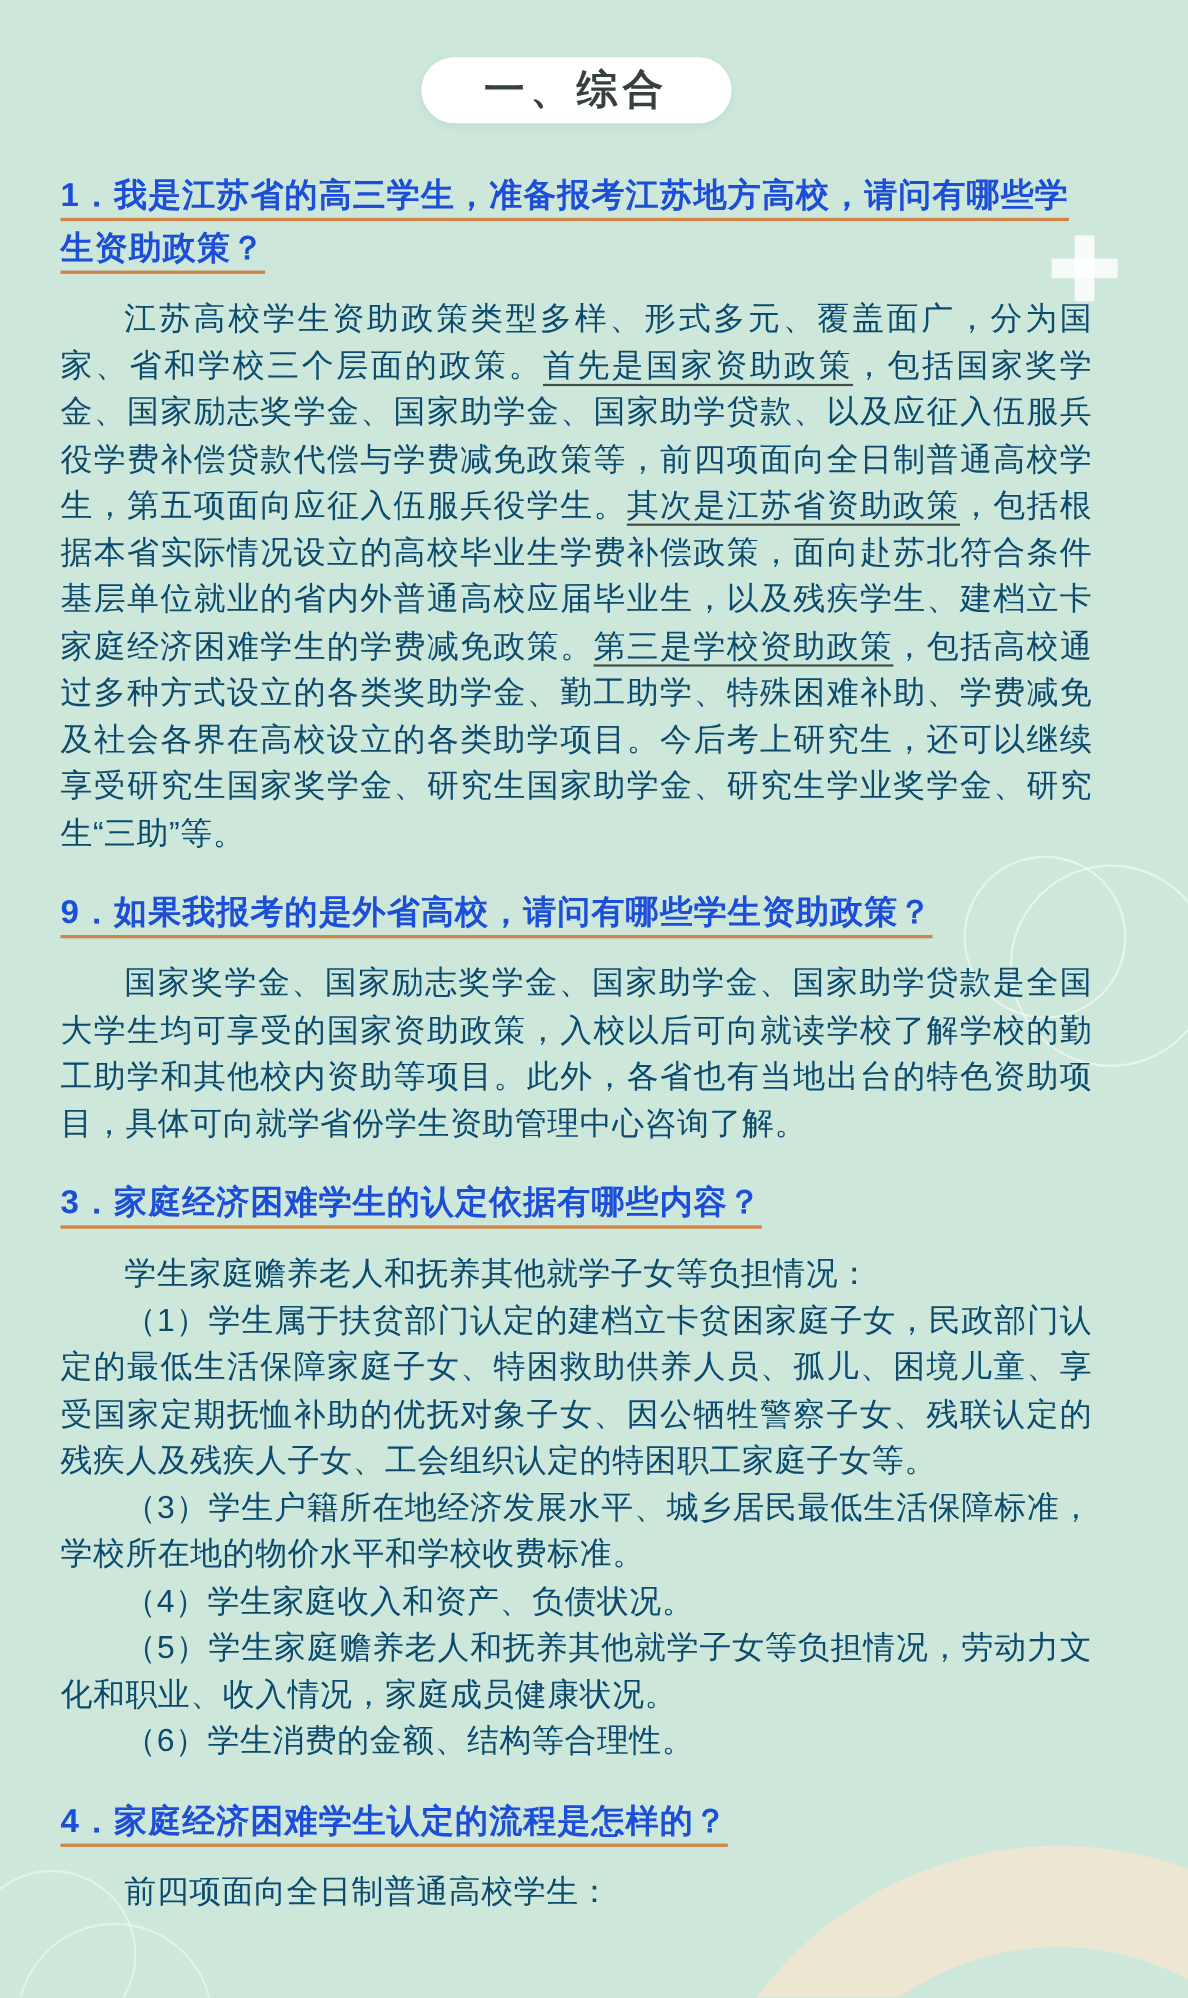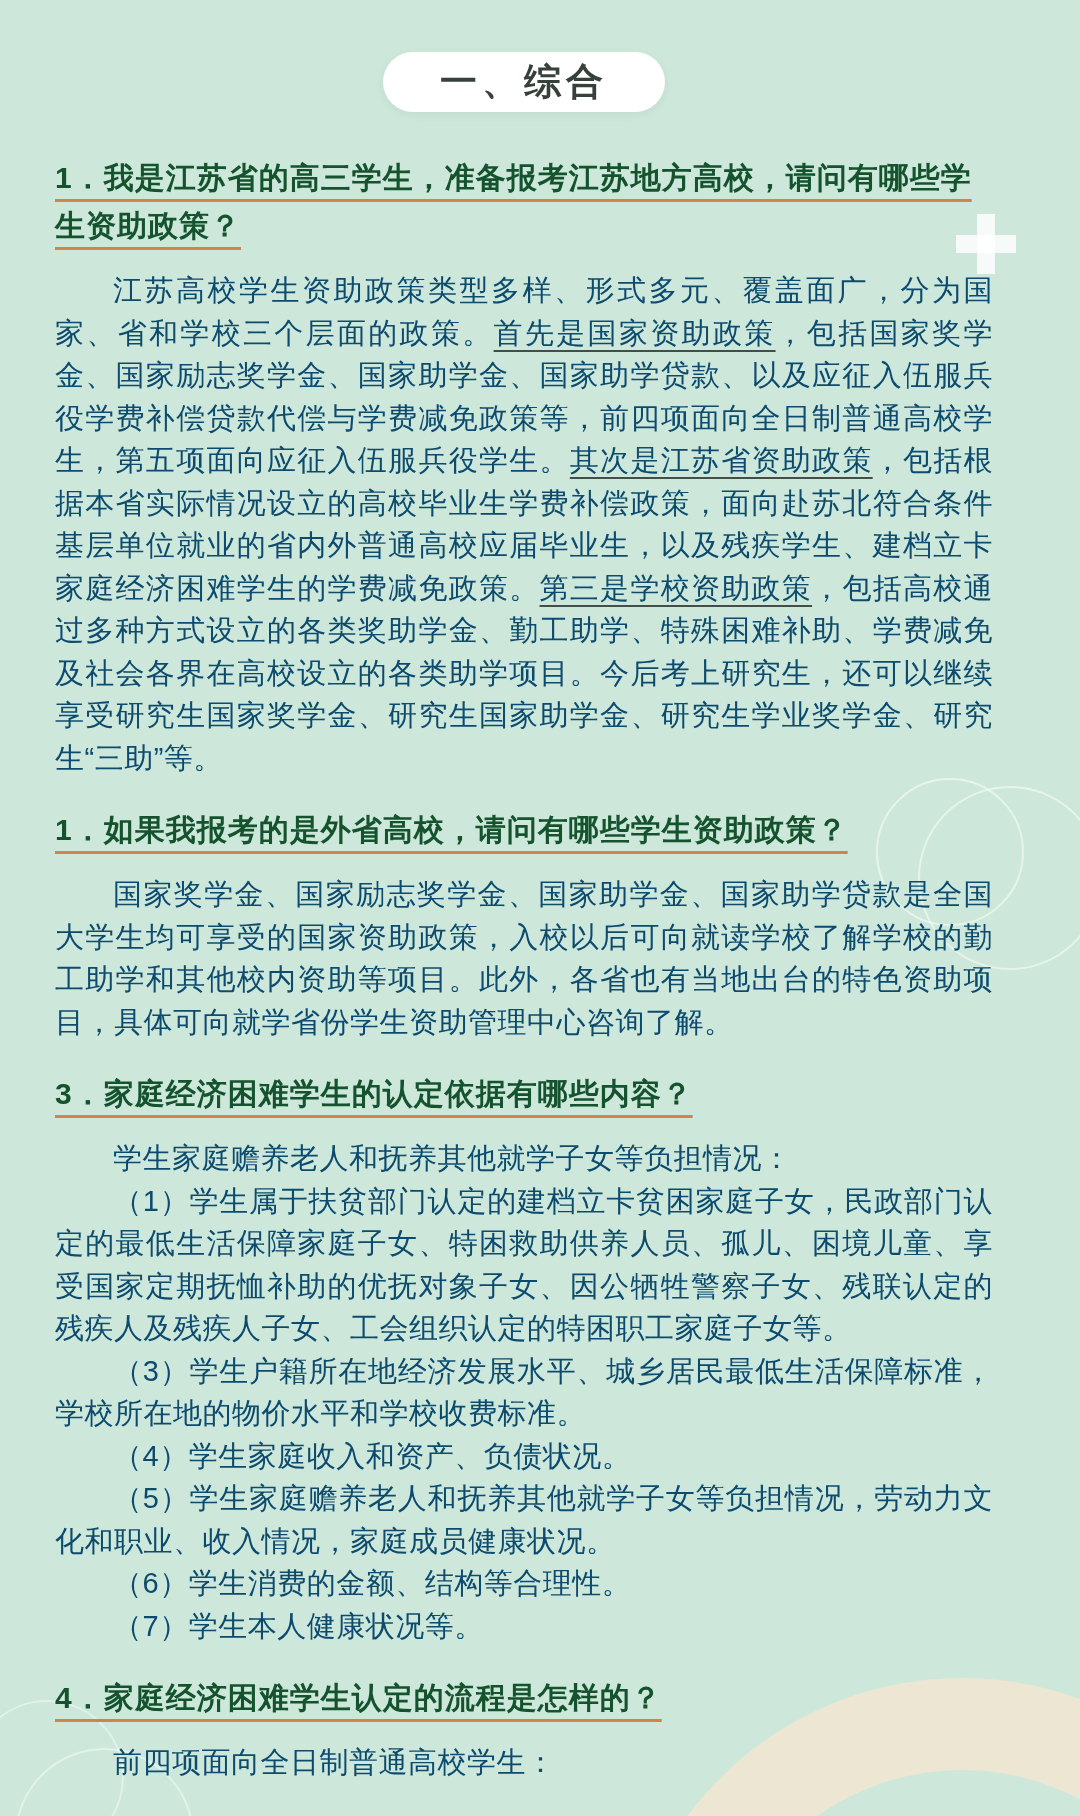--- a/index.html
+++ b/index.html
@@ -25,21 +25,21 @@
   .title-pill {
     width:282px; height:60px; margin:0 auto 42px auto;
     background:#ffffff; border-radius:34px;
     display:flex; align-items:center; justify-content:center;
     box-shadow:0 3px 8px rgba(60,90,80,0.08);
   }
   .title-pill span {
     font-size:37px; font-weight:bold; color:#37413c; letter-spacing:5px;
   }
   .question {
-    font-size:30px; font-weight:bold; color:#14532d;
+    font-size:30px; font-weight:bold; color:#1d4ed8;
     line-height:48px; margin:27px 0 19px 0; letter-spacing:1px;
     text-decoration:underline; text-decoration-color:#cf8448;
     text-decoration-thickness:3px; text-underline-offset:11px;
   }
   .section:first-of-type .question { margin-top:0; }
   .body-p {
     font-size:29px; color:#0c4a6e; line-height:42.5px;
     margin:0; text-align:justify; text-indent:2em; letter-spacing:0.5px;
   }
   .u-seg {
@@ -64,33 +64,32 @@
     <div class="title-pill">
       <span>一、综合</span>
     </div>
 
     <div class="section">
       <div class="question">1．我是江苏省的高三学生，准备报考江苏地方高校，请问有哪些学生资助政策？</div>
       <p class="body-p"><span>江苏高校学生资助政策类型多样、形式多元、覆盖面广，分为国家、省和学校三个层面的政策。</span><span class="u-seg">首先是国家资助政策</span><span>，包括国家奖学金、国家励志奖学金、国家助学金、国家助学贷款、以及应征入伍服兵役学费补偿贷款代偿与学费减免政策等，前四项面向全日制普通高校学生，第五项面向应征入伍服兵役学生。</span><span class="u-seg">其次是江苏省资助政策</span><span>，包括根据本省实际情况设立的高校毕业生学费补偿政策，面向赴苏北符合条件基层单位就业的省内外普通高校应届毕业生，以及残疾学生、建档立卡家庭经济困难学生的学费减免政策。</span><span class="u-seg">第三是学校资助政策</span><span>，包括高校通过多种方式设立的各类奖助学金、勤工助学、特殊困难补助、学费减免及社会各界在高校设立的各类助学项目。今后考上研究生，还可以继续享受研究生国家奖学金、研究生国家助学金、研究生学业奖学金、研究生“三助”等。</span></p>
     </div>
 
     <div class="section">
-      <div class="question">1．如果我报考的是外省高校，请问有哪些学生资助政策？</div>
+      <div class="question">9．如果我报考的是外省高校，请问有哪些学生资助政策？</div>
       <p class="body-p"><span>国家奖学金、国家励志奖学金、国家助学金、国家助学贷款是全国大学生均可享受的国家资助政策，入校以后可向就读学校了解学校的勤工助学和其他校内资助等项目。此外，各省也有当地出台的特色资助项目，具体可向就学省份学生资助管理中心咨询了解。</span></p>
     </div>
 
     <div class="section">
       <div class="question">3．家庭经济困难学生的认定依据有哪些内容？</div>
       <p class="body-p"><span>学生家庭赡养老人和抚养其他就学子女等负担情况：</span></p>
       <p class="body-p"><span>（1）学生属于扶贫部门认定的建档立卡贫困家庭子女，民政部门认定的最低生活保障家庭子女、特困救助供养人员、孤儿、困境儿童、享受国家定期抚恤补助的优抚对象子女、因公牺牲警察子女、残联认定的残疾人及残疾人子女、工会组织认定的特困职工家庭子女等。</span></p>
       <p class="body-p"><span>（3）学生户籍所在地经济发展水平、城乡居民最低生活保障标准，学校所在地的物价水平和学校收费标准。</span></p>
       <p class="body-p"><span>（4）学生家庭收入和资产、负债状况。</span></p>
       <p class="body-p"><span>（5）学生家庭赡养老人和抚养其他就学子女等负担情况，劳动力文化和职业、收入情况，家庭成员健康状况。</span></p>
       <p class="body-p"><span>（6）学生消费的金额、结构等合理性。</span></p>
-      <p class="body-p"><span>（7）学生本人健康状况等。</span></p>
     </div>
 
     <div class="section">
       <div class="question">4．家庭经济困难学生认定的流程是怎样的？</div>
       <p class="body-p"><span>前四项面向全日制普通高校学生：</span></p>
     </div>
 
   </div>
 </div>
 

